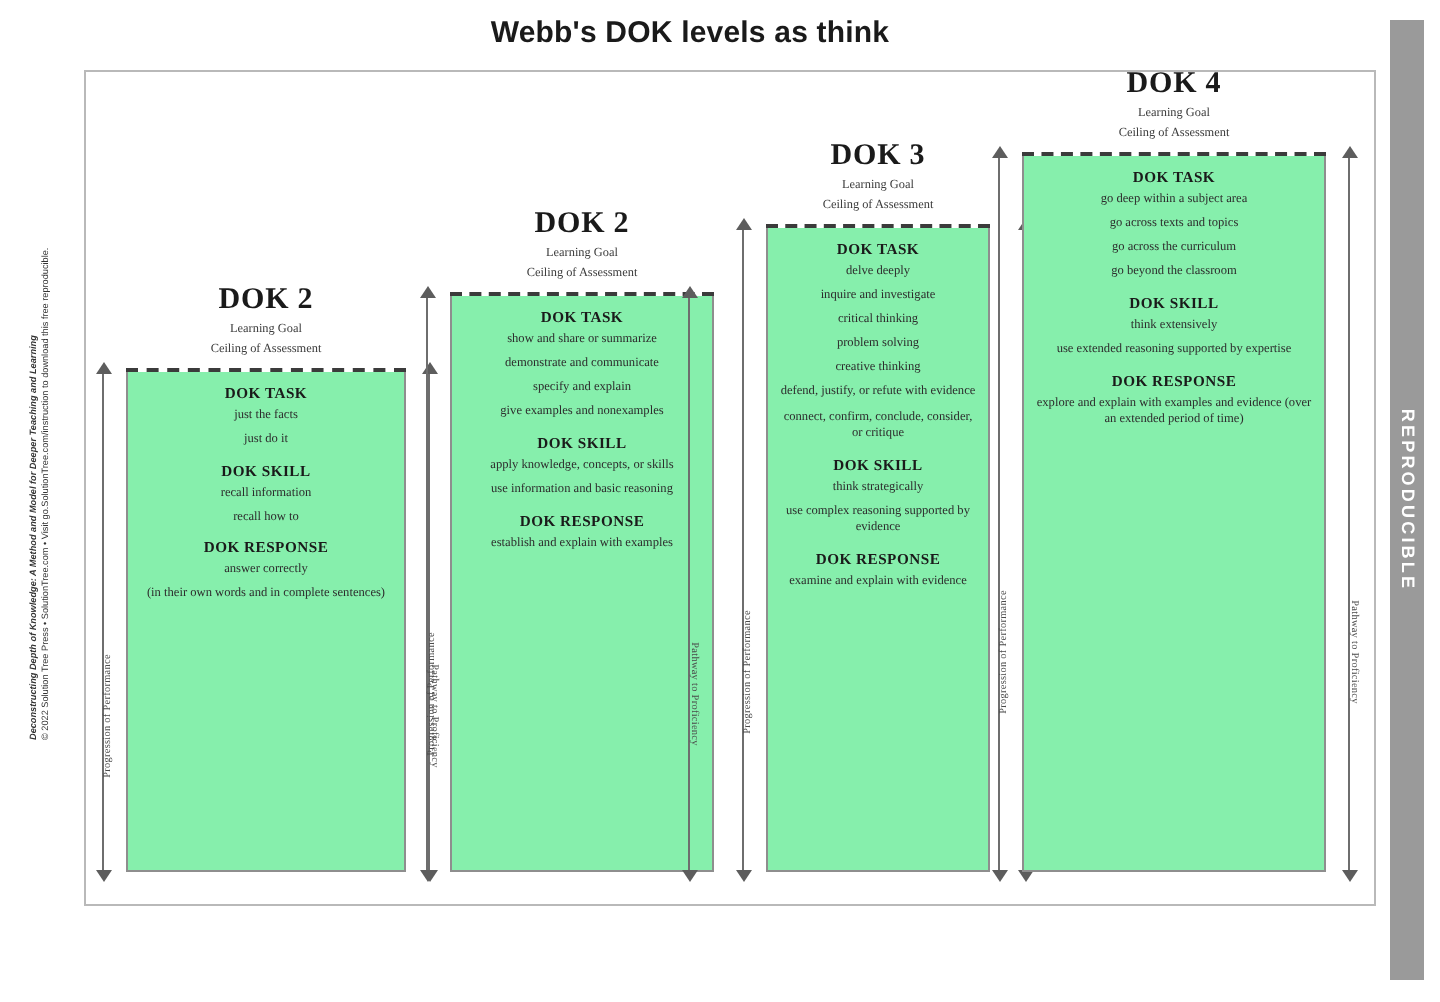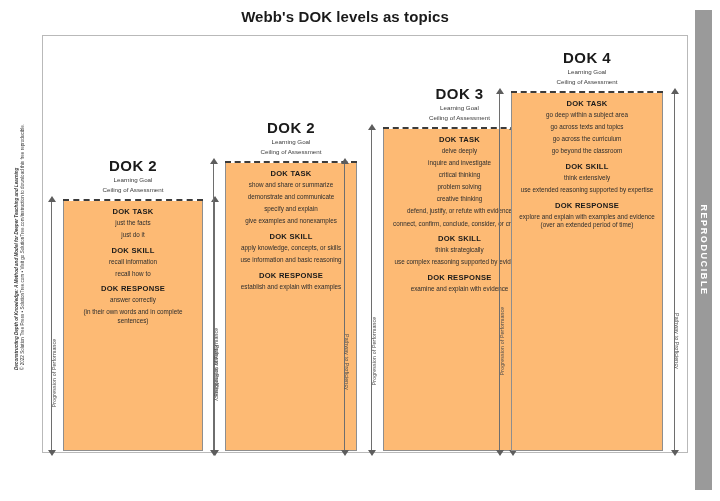--- a/index.html
+++ b/index.html
@@ -52,21 +52,22 @@
   .frame{
     position:absolute;left:42px;top:35px;
     width:644px;height:416px;
     border:1px solid #b9b9b9;
     background:#fff;
   }
 
   
   .dok{
     position:absolute;
-    bottom:1px;
+    bottom:16px;
+    font-family:Liberation Serif, serif;
   }
   .dok .heading{
     position:absolute;left:0;right:0;
     text-align:center;
   }
   .dok .heading .lvl{
     font-size:15px;font-weight:bold;letter-spacing:.4px;
     color:#1a1a1a;
     line-height:17px;
   }
@@ -80,21 +81,21 @@
     position:absolute;left:0;right:0;
     height:0;
     border-top:2px dashed #3b3b3b;
   }
 
   
   .block{
     position:absolute;left:0;right:0;bottom:0;
     border:1px solid #8e8e8e;
     border-top:none;
-    background:#fdba74;
+    background:#86efac;
     box-sizing:border-box;
   }
 
   
   .arrow{
     position:absolute;
     width:0;
     border-left:1.4px solid #6e6e6e;
   }
   .arrow::before,.arrow::after{
@@ -131,21 +132,21 @@
   .sec-title:first-child{margin-top:0;}
   .sec-item{
     font-size:6.3px;line-height:8.6px;
     color:#2d2d2d;
     margin-bottom:3.5px;
   }
 </style>
 </head>
 <body>
 
-<div class="title">Webb's DOK levels as topics</div>
+<div class="title">Webb's DOK levels as think</div>
 
 <div class="repro-bar">
   <span class="repro-text">REPRODUCIBLE</span>
 </div>
 
 <div class="credit">
   <span class="c1">Deconstructing Depth of Knowledge: A Method and Model for Deeper Teaching and Learning</span>
   <span class="c2">© 2022 Solution Tree Press • SolutionTree.com • Visit go.SolutionTree.com/instruction to download this free reproducible.</span>
 </div>
 
@@ -194,21 +195,21 @@
           <div class="sec-item">use information and basic reasoning</div>
           <div class="sec-title">DOK RESPONSE</div>
           <div class="sec-item">establish and explain with examples</div>
         </div>
       </div>
       <div class="arrow" style="left: -12px; bottom: 0px; height: 288px;"></div>
       <div class="arrow-label left" style="left: -44px; width: 70px; text-align: center; bottom: 86.4px;">Progression of Performance</div>
       <div class="arrow" style="left: 119px; bottom: 0px; height: 288px;"></div>
       <div class="arrow-label right" style="left: 87px; width: 70px; text-align: center; bottom: 86.4px;">Pathway to Proficiency</div>
     </div>
-    <div class="dok" style="left: 340px; width: 112px; height: 366px; padding-left: 41px;">
+    <div class="dok" style="left: 340px; width: 112px; height: 366px;">
       <div class="heading" style="top: 0px;">
         <div class="lvl">DOK 3</div>
         <div class="sub">Learning Goal</div>
         <div class="sub">Ceiling of Assessment</div>
       </div>
       <div class="ceiling" style="bottom: 322px;"></div>
       <div class="block" style="height: 322px;">
         <div class="content">
           <div class="sec-title">DOK TASK</div>
           <div class="sec-item">delve deeply</div>

